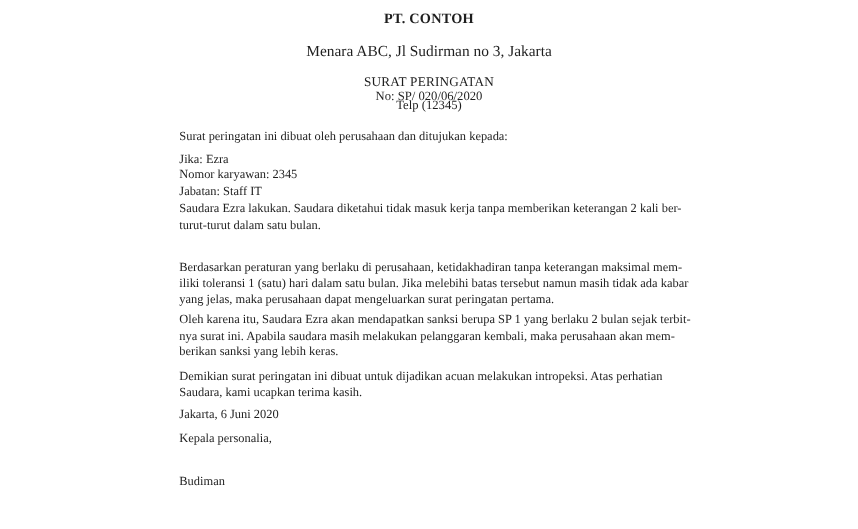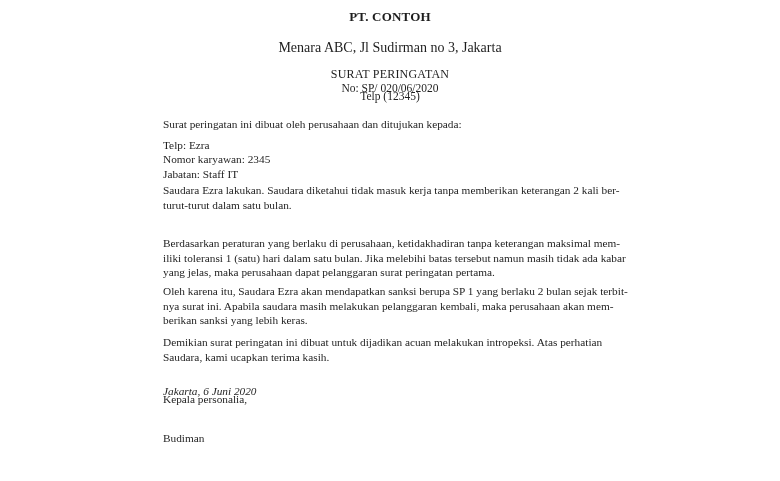--- a/index.html
+++ b/index.html
@@ -25,48 +25,48 @@
   <div class="center telp">Telp (12345)</div>
 
   <div class="center title">SURAT PERINGATAN</div>
   <div class="center no">No: SP/ 020/06/2020</div>
 
   <div class="body-block" style="top:117px;">
     <span class="line">Surat peringatan ini dibuat oleh perusahaan dan ditujukan kepada:</span>
   </div>
 
   <div class="body-block" style="top:138px; line-height:14.3px;">
-    <span class="line">Telp: Ezra</span>
+    <span class="line">Jika: Ezra</span>
     <span class="line">Nomor karyawan:  2345</span>
     <span class="line">Jabatan: Staff IT</span>
   </div>
 
   <div class="body-block" style="top:183px;">
     <span class="line">Saudara Ezra lakukan. Saudara diketahui tidak masuk kerja tanpa memberikan  keterangan 2 kali ber-</span>
     <span class="line">turut-turut dalam satu bulan.</span>
   </div>
 
   <div class="body-block" style="top:236px;">
     <span class="line">Berdasarkan peraturan yang berlaku di perusahaan, ketidakhadiran tanpa keterangan maksimal mem-</span>
     <span class="line">iliki toleransi 1 (satu) hari dalam satu bulan. Jika melebihi batas tersebut namun masih tidak ada kabar</span>
-    <span class="line">yang jelas, maka perusahaan dapat pelanggaran surat peringatan pertama.</span>
+    <span class="line">yang jelas, maka perusahaan dapat mengeluarkan surat peringatan pertama.</span>
   </div>
 
   <div class="body-block" style="top:284px;">
     <span class="line">Oleh karena itu, Saudara Ezra akan mendapatkan sanksi berupa SP 1 yang berlaku 2 bulan sejak terbit-</span>
     <span class="line">nya surat ini. Apabila saudara masih melakukan pelanggaran kembali, maka perusahaan akan mem-</span>
     <span class="line">berikan sanksi yang lebih keras.</span>
   </div>
 
   <div class="body-block" style="top:335px;">
     <span class="line">Demikian surat peringatan ini dibuat untuk dijadikan acuan melakukan intropeksi. Atas perhatian</span>
     <span class="line">Saudara, kami ucapkan terima kasih.</span>
   </div>
 
-  <div class="body-block" style="top:384px;font-style:italic;">
+  <div class="body-block" style="top:370px;">
     <span class="line">Jakarta, 6 Juni 2020</span>
   </div>
 
   <div class="body-block" style="top:392px;">
     <span class="line">Kepala personalia,</span>
   </div>
 
   <div class="body-block" style="top:431px;">
     <span class="line">Budiman</span>
   </div>

